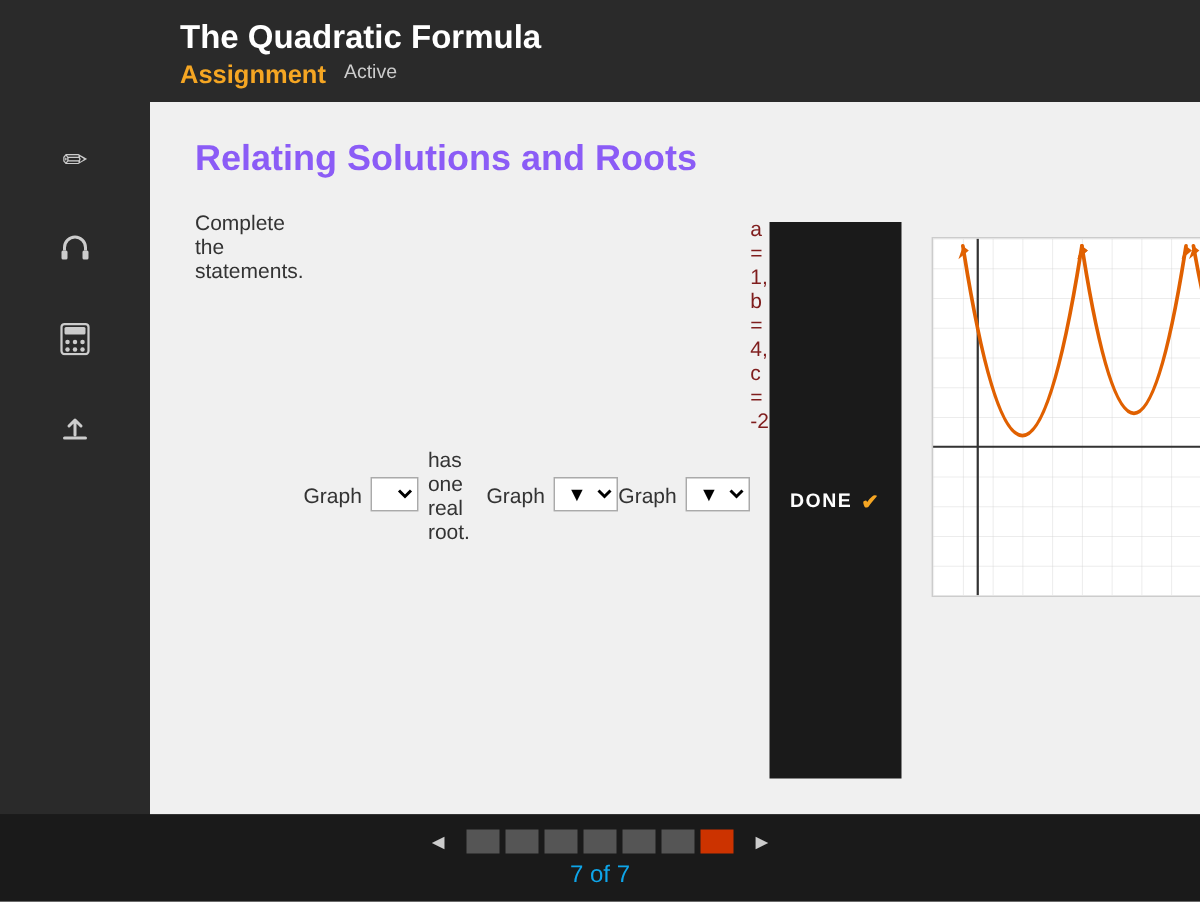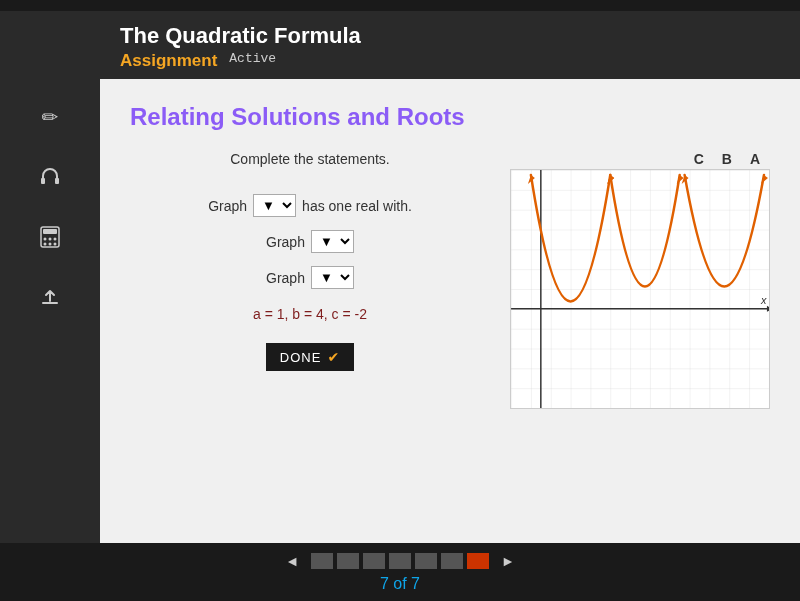--- a/index.html
+++ b/index.html
@@ -11,41 +11,39 @@
       overflow: hidden;
       display: flex;
       flex-direction: column;
     }
 
     
     .top-header {
       background-color: #2a2a2a;
       padding: 12px 16px 8px 120px;
       flex-shrink: 0;
-      margin-top: 11px;
     }
     .page-title {
       color: #ffffff;
       font-size: 22px;
       font-weight: bold;
     }
     .page-meta {
       display: flex;
       gap: 12px;
       margin-top: 2px;
     }
     .meta-assignment {
       color: #f5a623;
       font-size: 17px;
       font-weight: bold;
     }
     .meta-active {
       color: #cccccc;
       font-size: 13px;
-      font-family: Liberation Mono, monospace;
     }
 
     
     .main-area {
       display: flex;
       flex: 1;
       overflow: hidden;
     }
 
     
@@ -94,23 +92,22 @@
 
     .content-body {
       display: flex;
       gap: 20px;
       flex: 1;
     }
 
     .left-content {
       flex: 1;
       display: flex;
-      flex-direction: column;
-      gap: 13px;
-      align-items: center;
+      flex-direction: row;
+      gap: 0;
     }
 
     .statement-row {
       display: flex;
       align-items: center;
       gap: 6px;
       font-size: 14px;
       color: #333333;
     }
 
@@ -130,21 +127,21 @@
     }
 
     .done-button {
       display: inline-flex;
       align-items: center;
       gap: 6px;
       background-color: #1a1a1a;
       color: #ffffff;
       padding: 6px 14px;
       font-size: 13px;
-      font-weight: normal;
+      font-weight: bold;
       cursor: pointer;
       border: none;
       margin-top: 8px;
       letter-spacing: 1px;
     }
     .done-check {
       color: #f5a623;
       font-size: 14px;
     }
 
@@ -276,21 +273,21 @@
         <div class="instructions">Complete the statements.</div>
 
         <div class="statement-row">
           <span>Graph</span>
           <select class="dropdown-select">
             <option>▼</option>
             <option>A</option>
             <option>B</option>
             <option>C</option>
           </select>
-          <span>has one real with.</span>
+          <span>has one real root.</span>
         </div>
 
         <div class="statement-row">
           <span>Graph</span>
           <select class="dropdown-select">
             <option>▼</option>
             <option>A</option>
             <option>B</option>
             <option>C</option>
           </select>

